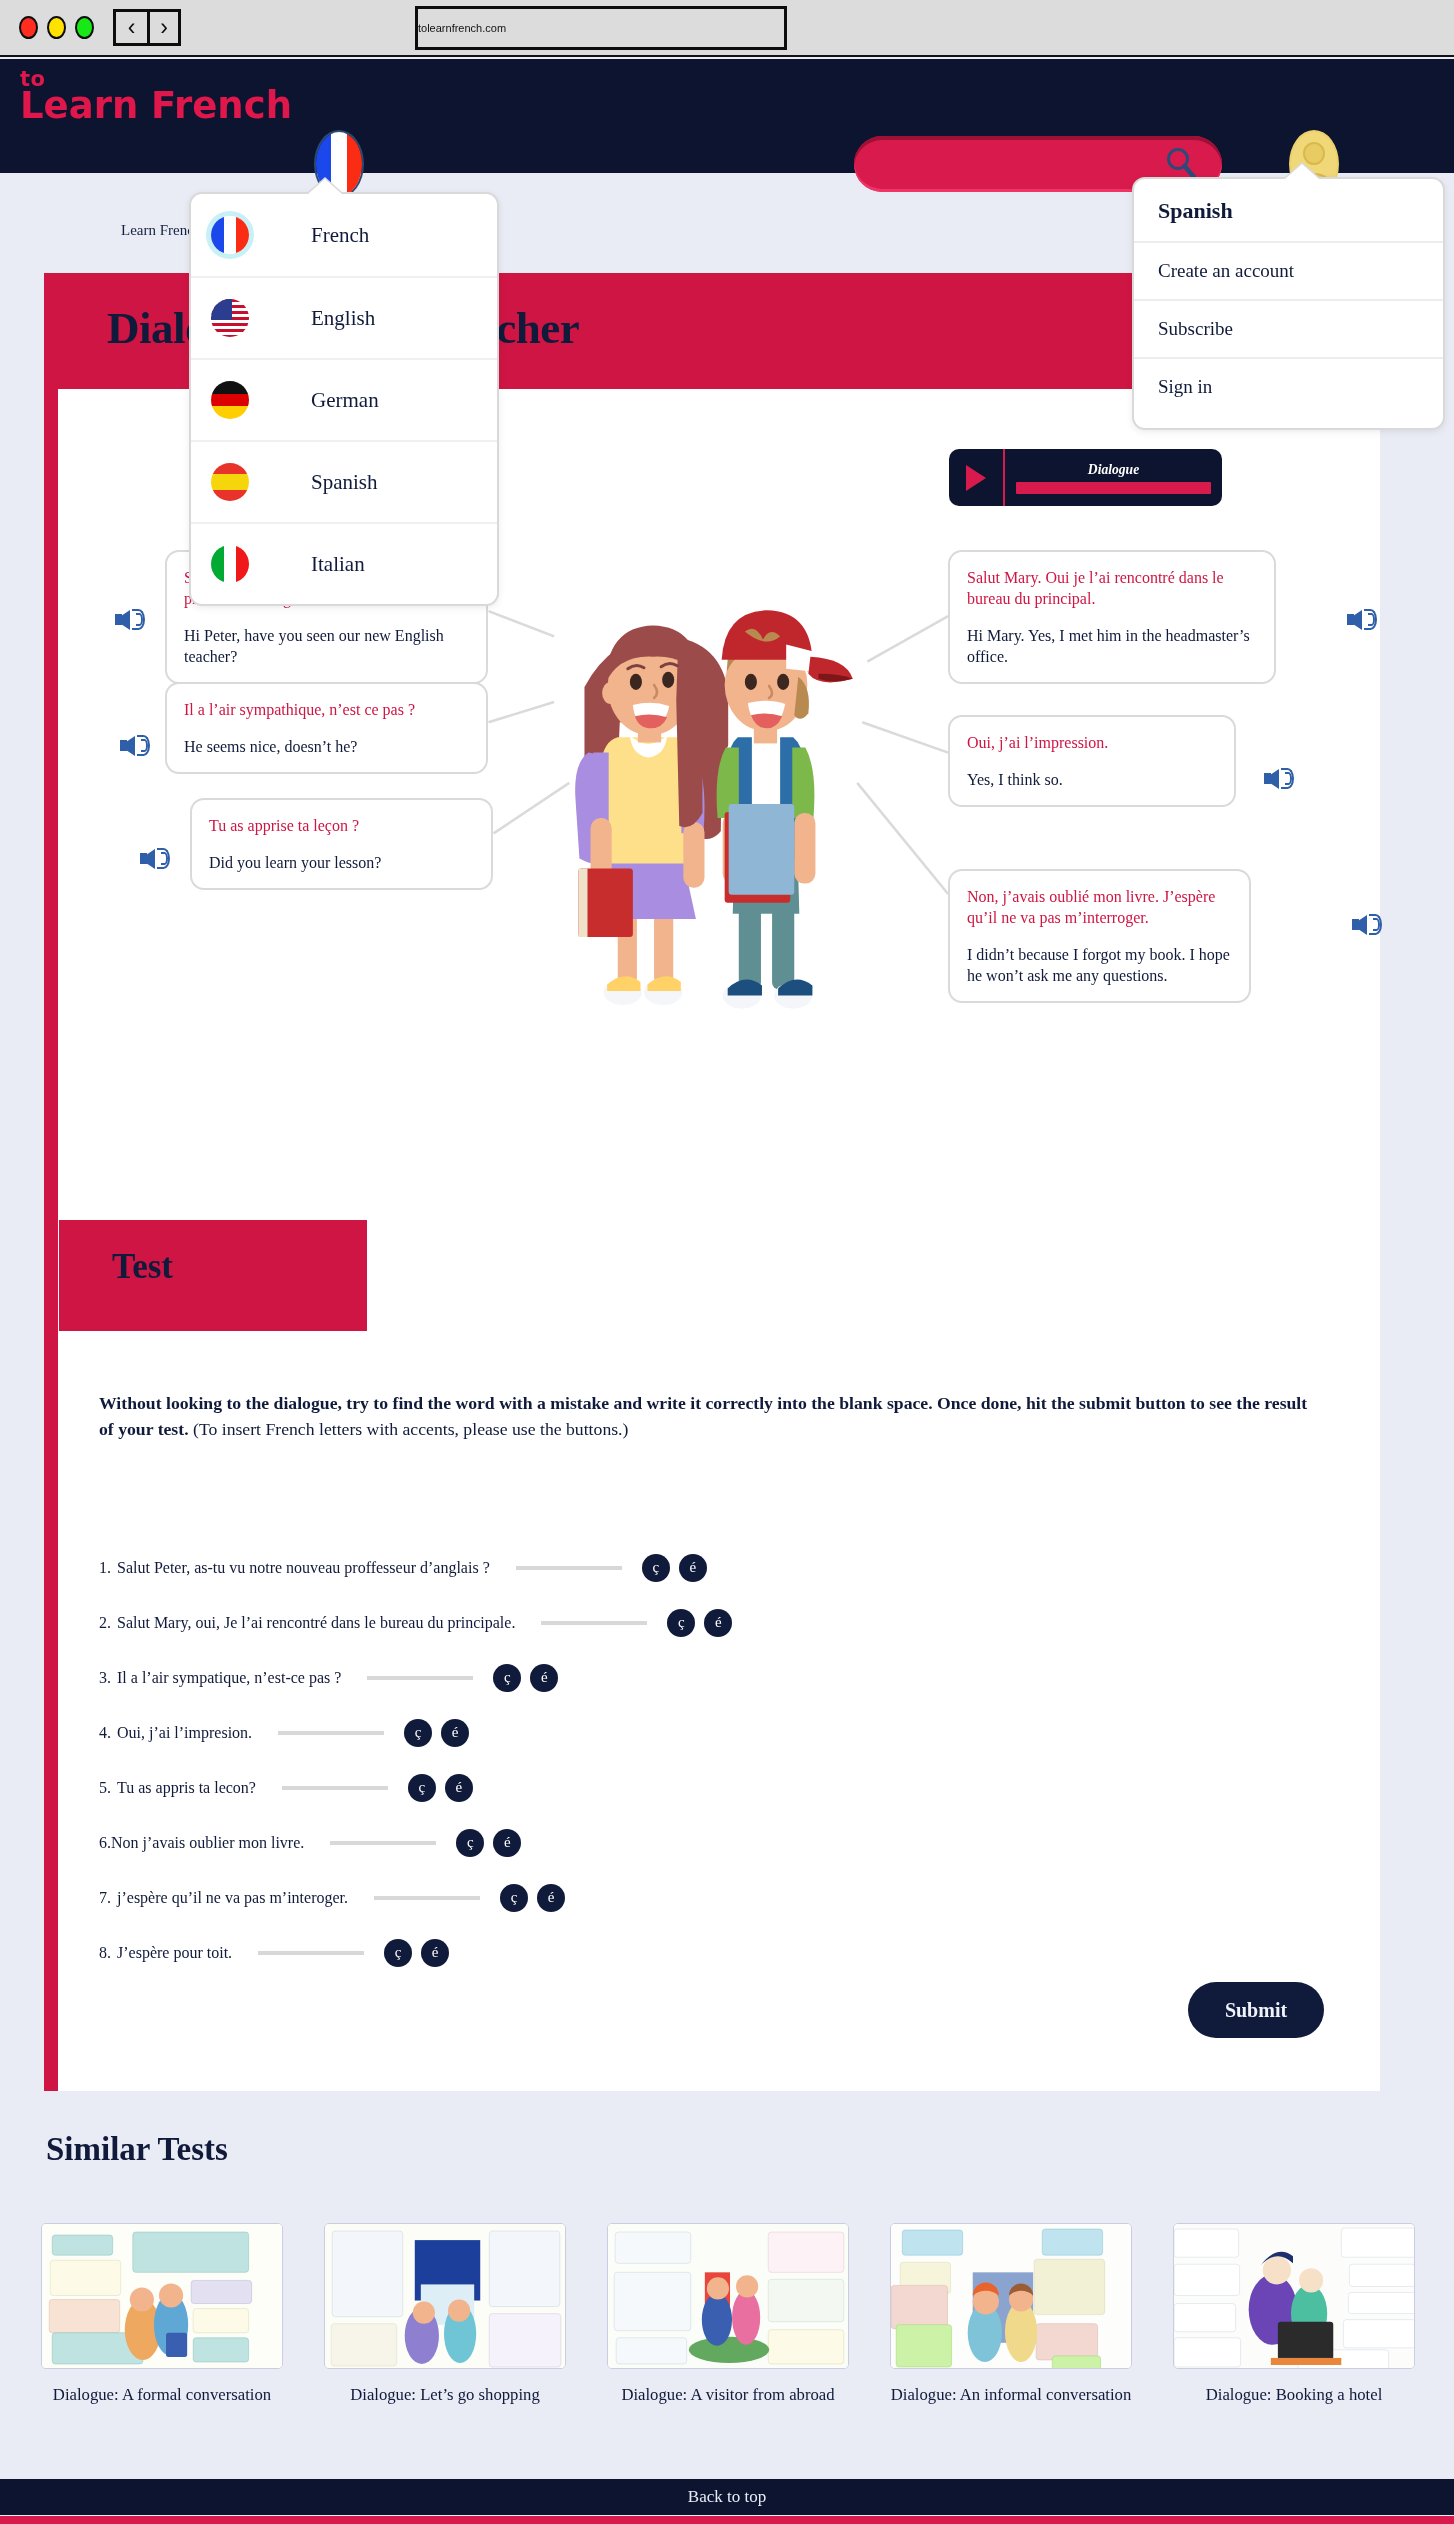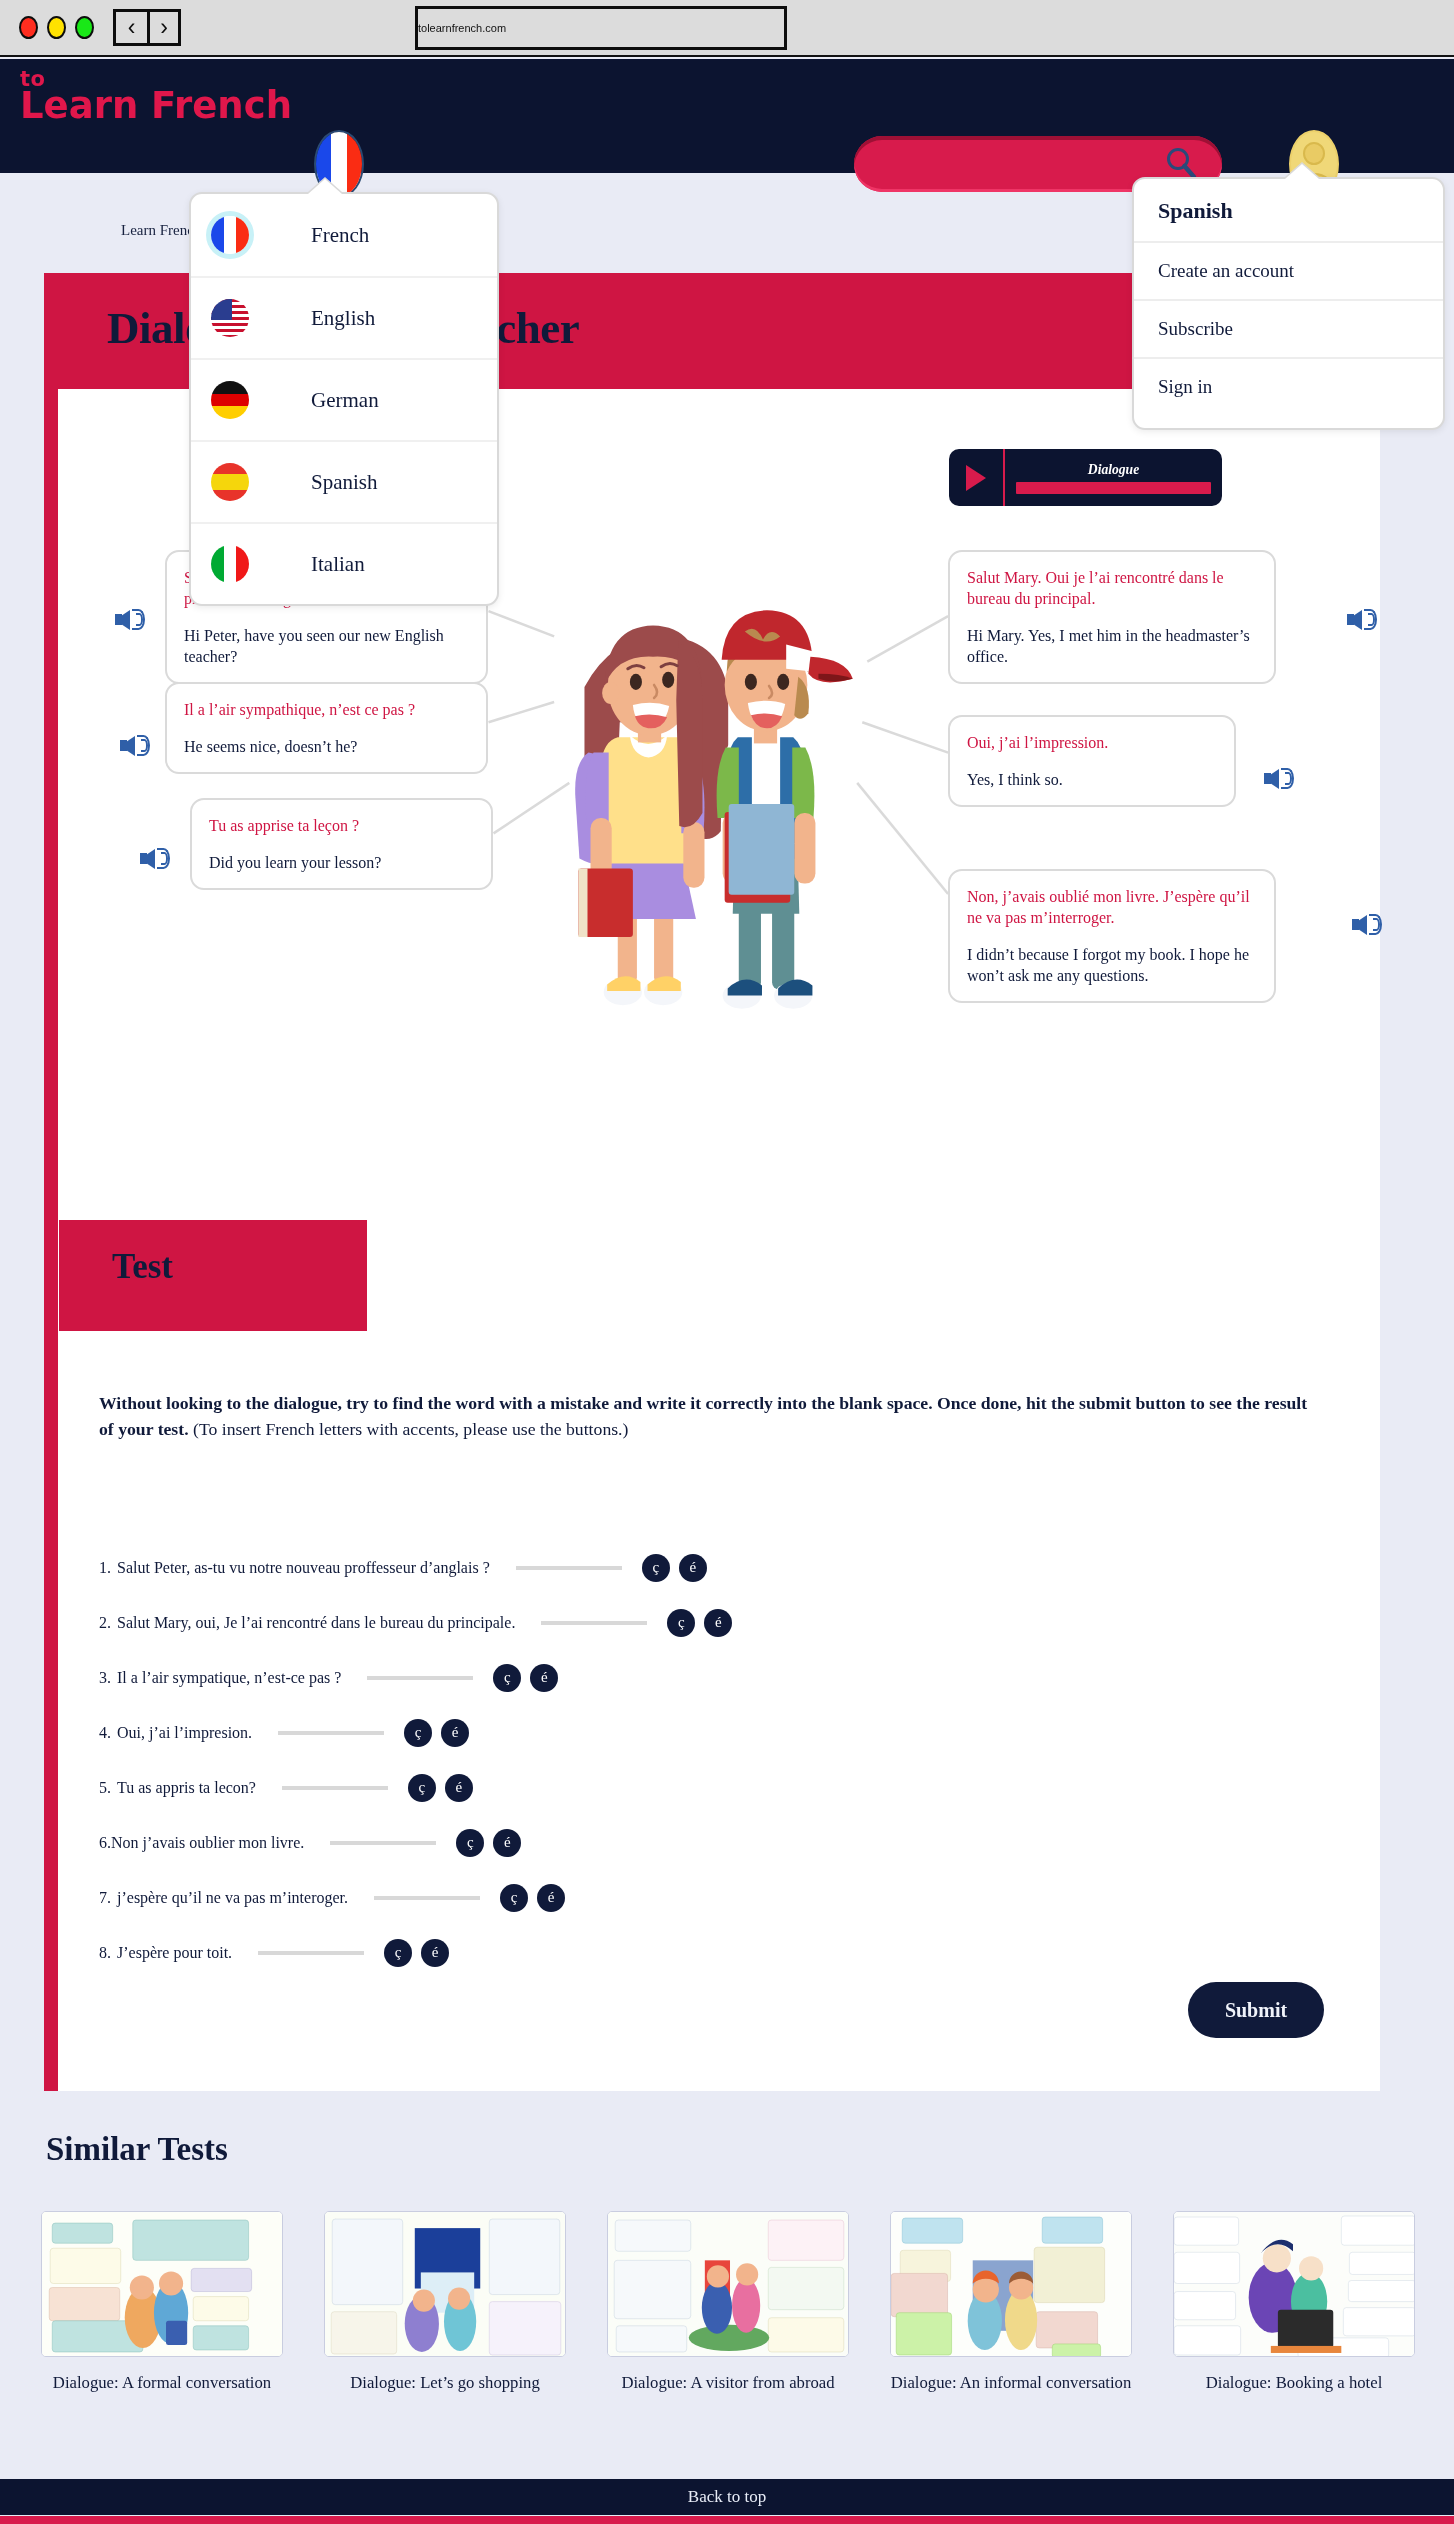--- a/index.html
+++ b/index.html
@@ -172,21 +172,21 @@
     padding: 15px 17px;
   }
   .bubble .fr { color: #cf1543; font-size: 16px; line-height: 1.32; }
   .bubble .en { color: #101a3a; font-size: 16px; line-height: 1.32; margin-top: 16px; }
 
   .b1 { left: 121px; top: 151px;  width: 323px; }
   .b2 { left: 121px; top: 283px;  width: 323px; }
   .b3 { left: 146px; top: 399px;  width: 303px; }
   .b4 { left: 904px; top: 151px; width: 328px; }
   .b5 { left: 904px; top: 316px; width: 288px; }
-  .b6 { left: 904px; top: 470px; width: 328px; }
+  .b6 { left: 904px; top: 470px; width: 303px; }
 
   .speaker {
     position: absolute; width: 33px; height: 30px;
   }
   .spk-cone {
     position: absolute; left: 0; top: 6px;
     width: 0; height: 0;
     border-right: 15px solid #2f5fa8;
     border-top: 10px solid transparent;
     border-bottom: 10px solid transparent;
@@ -268,21 +268,21 @@
     cursor: pointer;
   }
 
   
   .similar-wrap { position: absolute; left: 0; top: 2111px; width: 1454px; height: 364px; }
   .similar-title {
     position: absolute; left: 46px; top: 20px;
     font-size: 33px; font-weight: bold; color: #101a3a;
   }
   .sim-grid {
-    position: absolute; left: 41px; top: 100px;
+    position: absolute; left: 41px; top: 112px;
     width: 1374px;
     display: flex; justify-content: space-between;
   }
   .sim-card { width: 242px; }
   .sim-thumb {
     width: 242px; height: 146px;
     border: 1.5px solid #c9cde0;
     border-radius: 5px;
     background: #fafcff;
     overflow: hidden;

